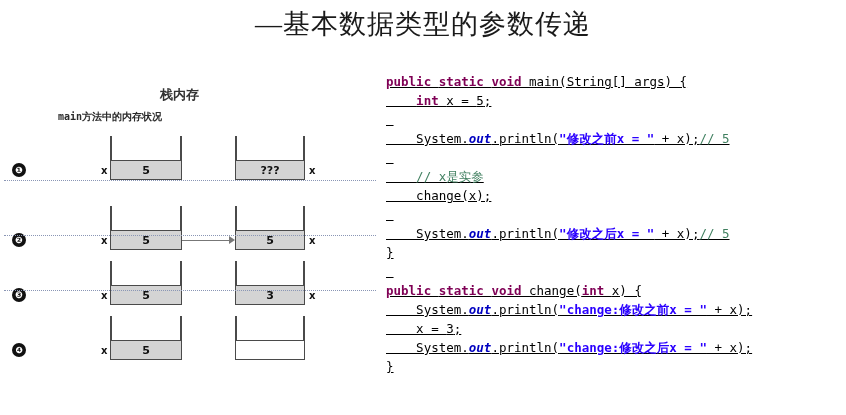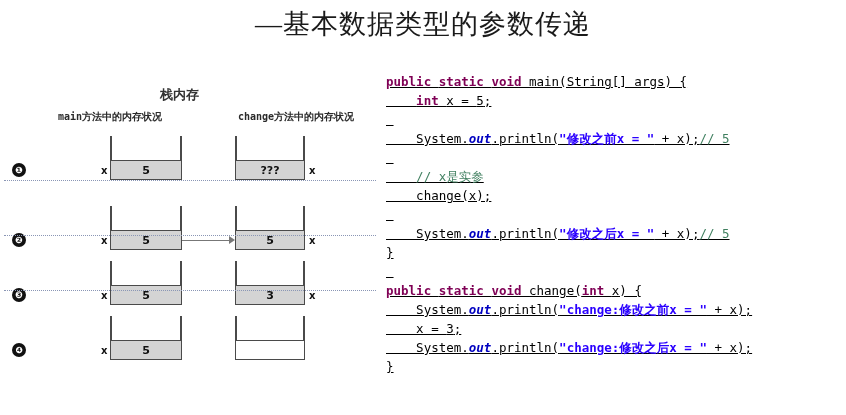--- a/index.html
+++ b/index.html
@@ -129,21 +129,20 @@
 </head>
 <body>
 
 <div id="root">
 
   <div class="title">—基本数据类型的参数传递</div>
 
   <div class="diagram">
     <div class="stack-title">栈内存</div>
     <div class="col-label left">main方法中的内存状况</div>
-    <div class="col-label right">change方法中的内存状况</div>
     <div id="steps-host">
         <div class="marker" style="top: 103px;">❶</div>
         <div class="frame" style="left: 110px; top: 76px; width: 72px; height: 44px;"></div>
         <div class="cell" style="left: 110px; top: 100px; width: 72px; height: 20px;">5</div>
         <div class="varlabel" style="top: 105px; left: 101px;">x</div>
         <div class="frame" style="left: 235px; top: 76px; width: 70px; height: 44px;"></div>
         <div class="cell" style="left: 235px; top: 100px; width: 70px; height: 20px;">???</div>
         <div class="varlabel" style="top: 105px; left: 309px;">x</div>
         <div class="marker" style="top: 173px;">❷</div>
         <div class="frame" style="left: 110px; top: 146px; width: 72px; height: 44px;"></div>

